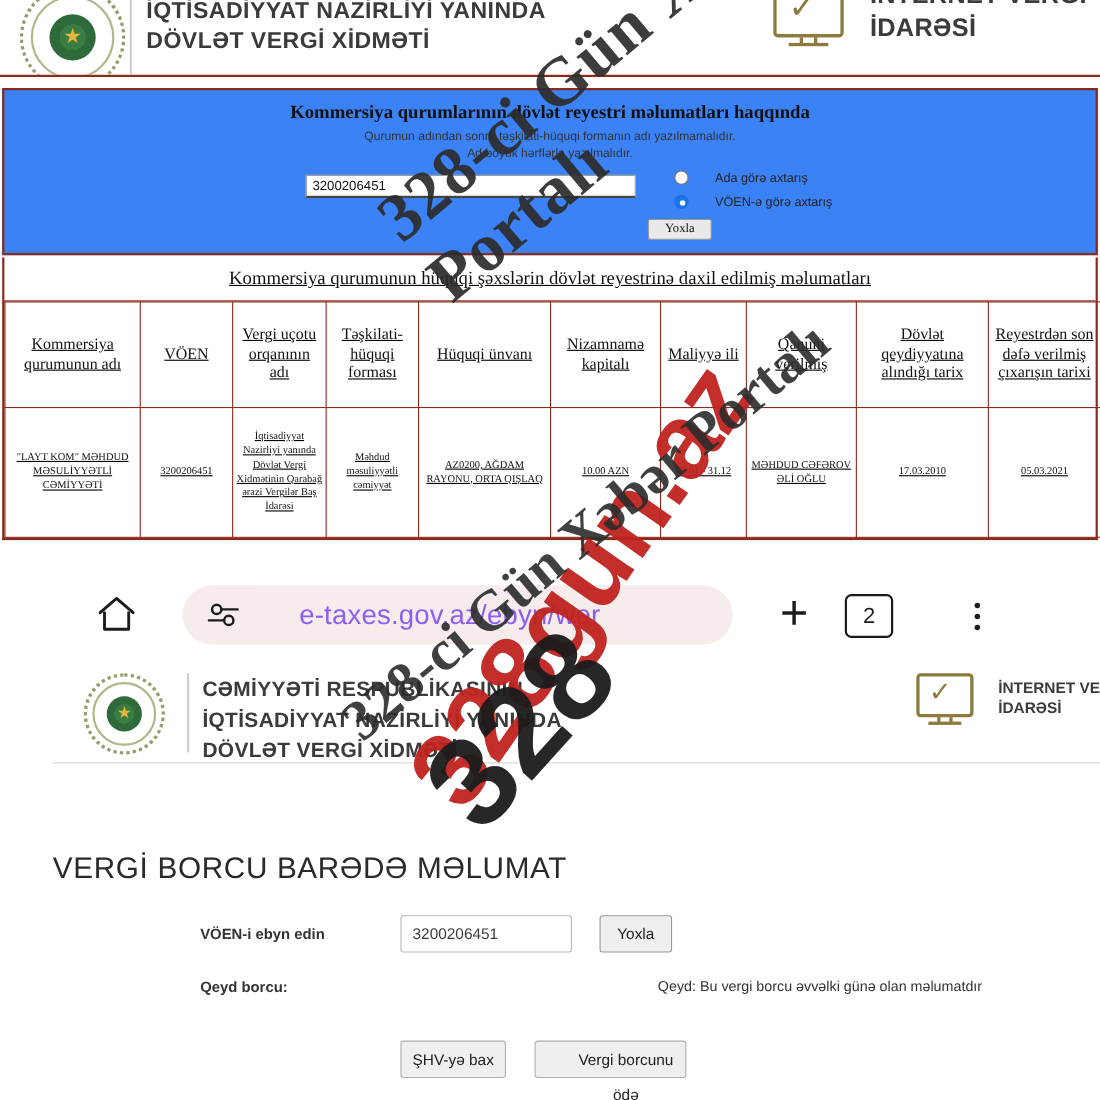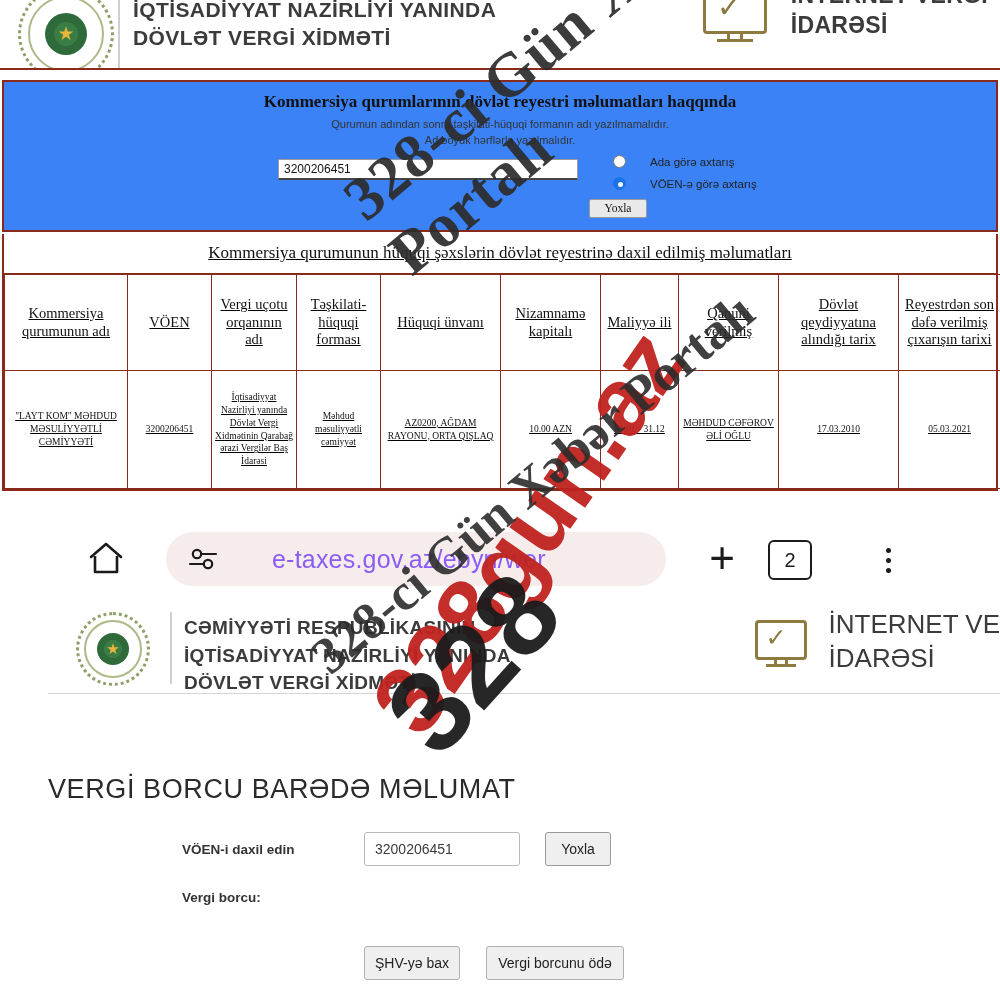--- a/index.html
+++ b/index.html
@@ -212,21 +212,21 @@
   .inner-monitor .screen {
     position: absolute; left: 0; top: 4px; width: 52px; height: 40px;
     border: 3px solid #8d7a3e; border-radius: 4px;
   }
   .inner-monitor .stand {
     position: absolute; left: 19px; top: 44px; width: 14px; height: 6px;
     border-left: 3px solid #8d7a3e; border-right: 3px solid #8d7a3e;
   }
   .inner-monitor .base { position: absolute; left: 11px; top: 48px; width: 30px; height: 3px; background:#8d7a3e; }
   .inner-monitor .check { position: absolute; left: 11px; top: 9px; font-size: 25px; color:#8d7a3e; line-height:1; }
-  .inner-right-text { font-size: 26px; font-weight: normal; color: #3b3b3b; line-height: 1.3; }
+  .inner-right-text { font-size: 14px; font-weight: bold; color: #3b3b3b; line-height: 1.3; }
 
   
   .page-title {
     position: absolute; left: 0; top: 258px; width: 952px; text-align: left;
     font-size: 27px; color: #2a2a2a; letter-spacing: .6px;
   }
   .form-area { position: absolute; left: 0; top: 316px; width: 952px; }
   .fr { position: relative; height: 48px; }
   .fr .lbl {
     position: absolute; left: 134px; top: 10px;
@@ -245,21 +245,21 @@
   }
   .note {
     position: absolute; left: 550px; top: 9px; font-size: 13px; color: #333;
   }
   .btn-row { position: relative; height: 44px; margin-top: 18px; }
   .btn-gray {
     position: absolute; height: 34px; background: #efefef; border: 1px solid #b0b0b0;
     border-radius: 3px; font-size: 14px; color: #222; text-align: center; line-height: 32px;
   }
   .btn-shv { left: 316px; top: 0; width: 96px; }
-  .btn-ode { left: 438px; top: 0; width: 138px; }
+  .btn-ode { left: 438px; top: 0; width: 138px; padding-left: 28px; }
 
   
   .wm {
     position: absolute; pointer-events: none; font-weight: bold;
     -webkit-text-stroke: 0px;
   }
   .wm-1 {
     left: 330px; top: 180px;
     font-size: 62px; color: #2c2c2c; opacity: .92;
     transform: rotate(-40deg); transform-origin: left top;
@@ -426,26 +426,27 @@
           <div>İNTERNET VE</div>
           <div>İDARƏSİ</div>
         </div>
       </div>
     </div>
 
     <div class="page-title">VERGİ BORCU BARƏDƏ MƏLUMAT</div>
 
     <div class="form-area">
       <div class="fr">
-        <div class="lbl">VÖEN-i daxil edin</div>
+        <div class="lbl">VÖEN-i ebyn edin</div>
         <div class="txtbox">3200206451</div>
         <div class="yoxla-btn-2">Yoxla</div>
       </div>
       <div class="fr">
-        <div class="lbl">Vergi borcu:</div>
+        <div class="lbl">Qeyd borcu:</div>
+        <div class="note">Qeyd: Bu vergi borcu əvvəlki günə olan məlumatdır</div>
       </div>
       <div class="btn-row">
         <div class="btn-gray btn-shv">ŞHV-yə bax</div>
         <div class="btn-gray btn-ode">Vergi borcunu ödə</div>
       </div>
     </div>
   </div>
 
   <div class="wm wm-1">328-ci Gün Xəbər Portalı</div>
   <div class="wm wm-red">328gun.az</div>

